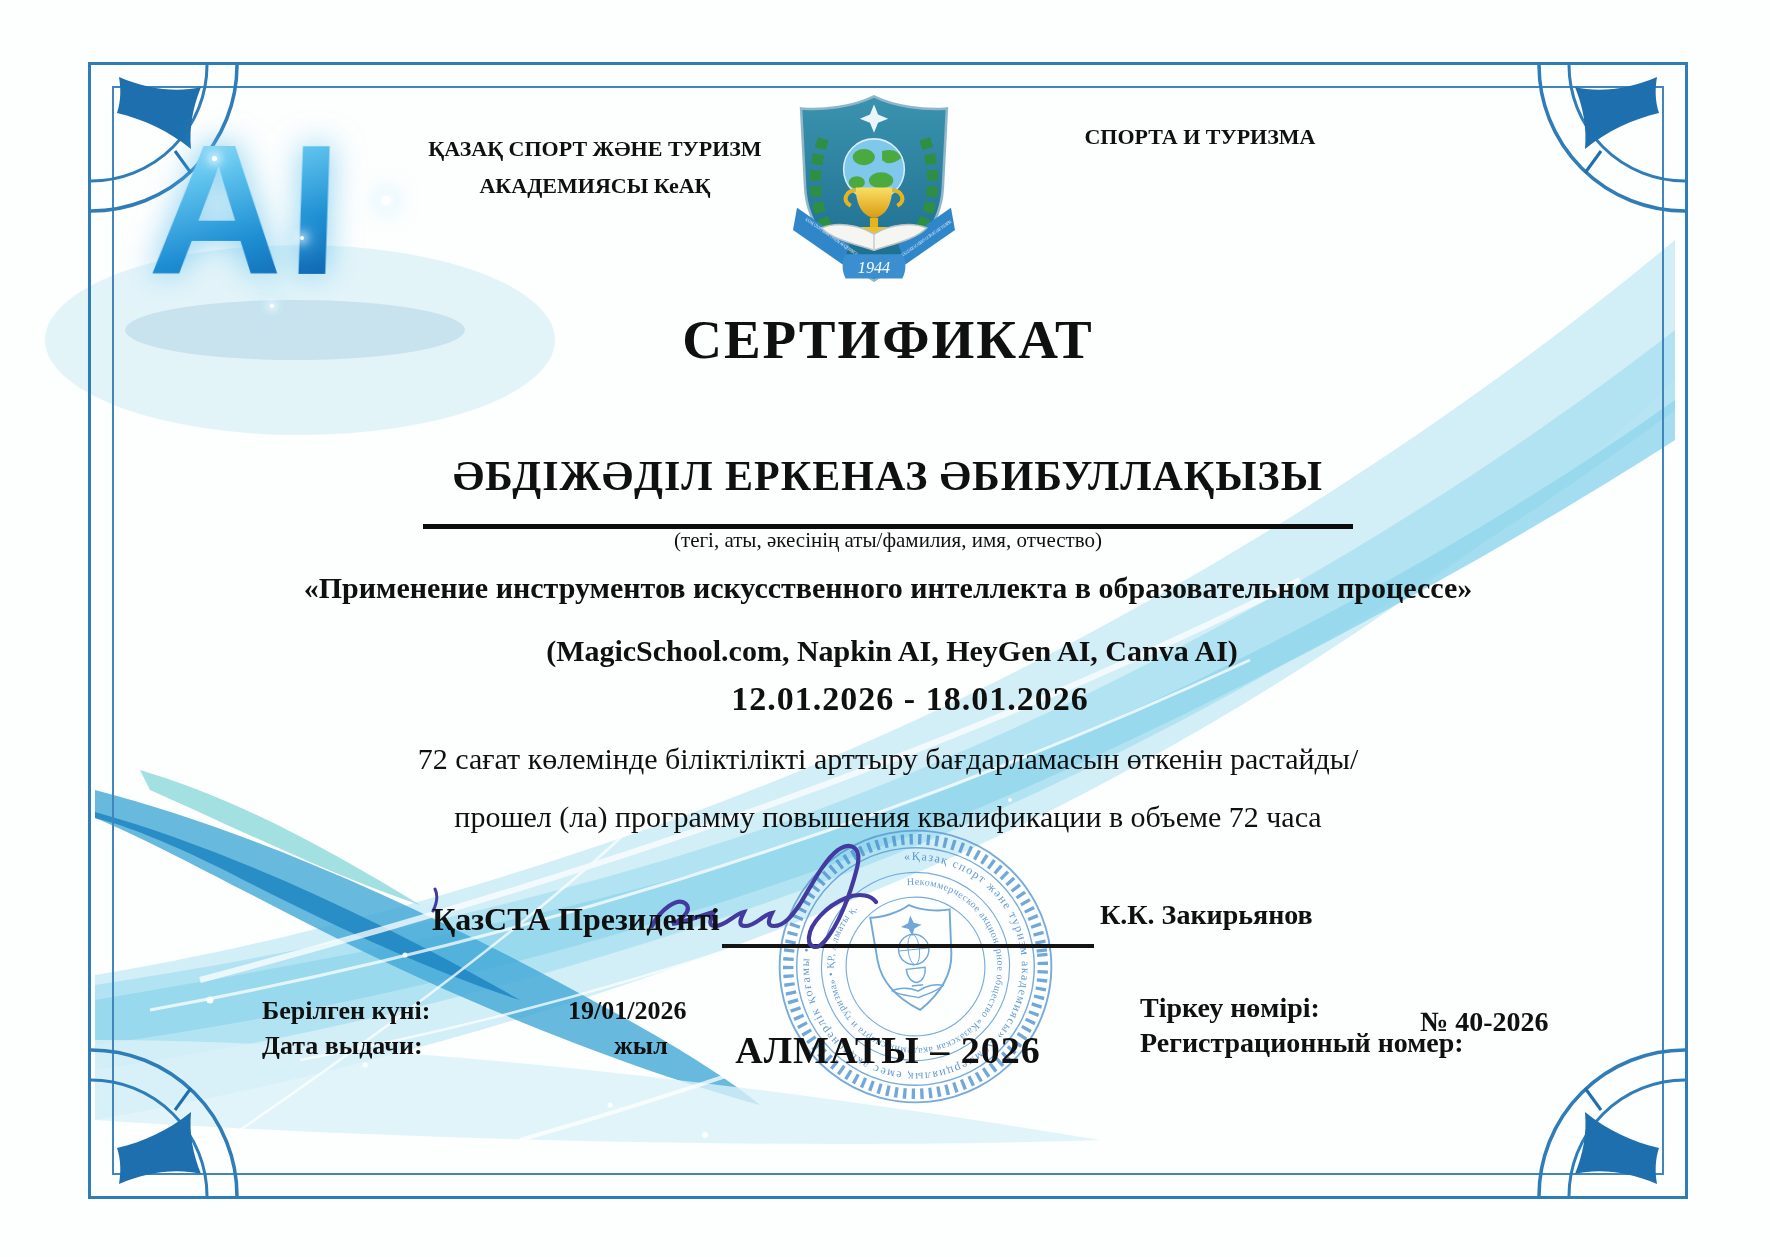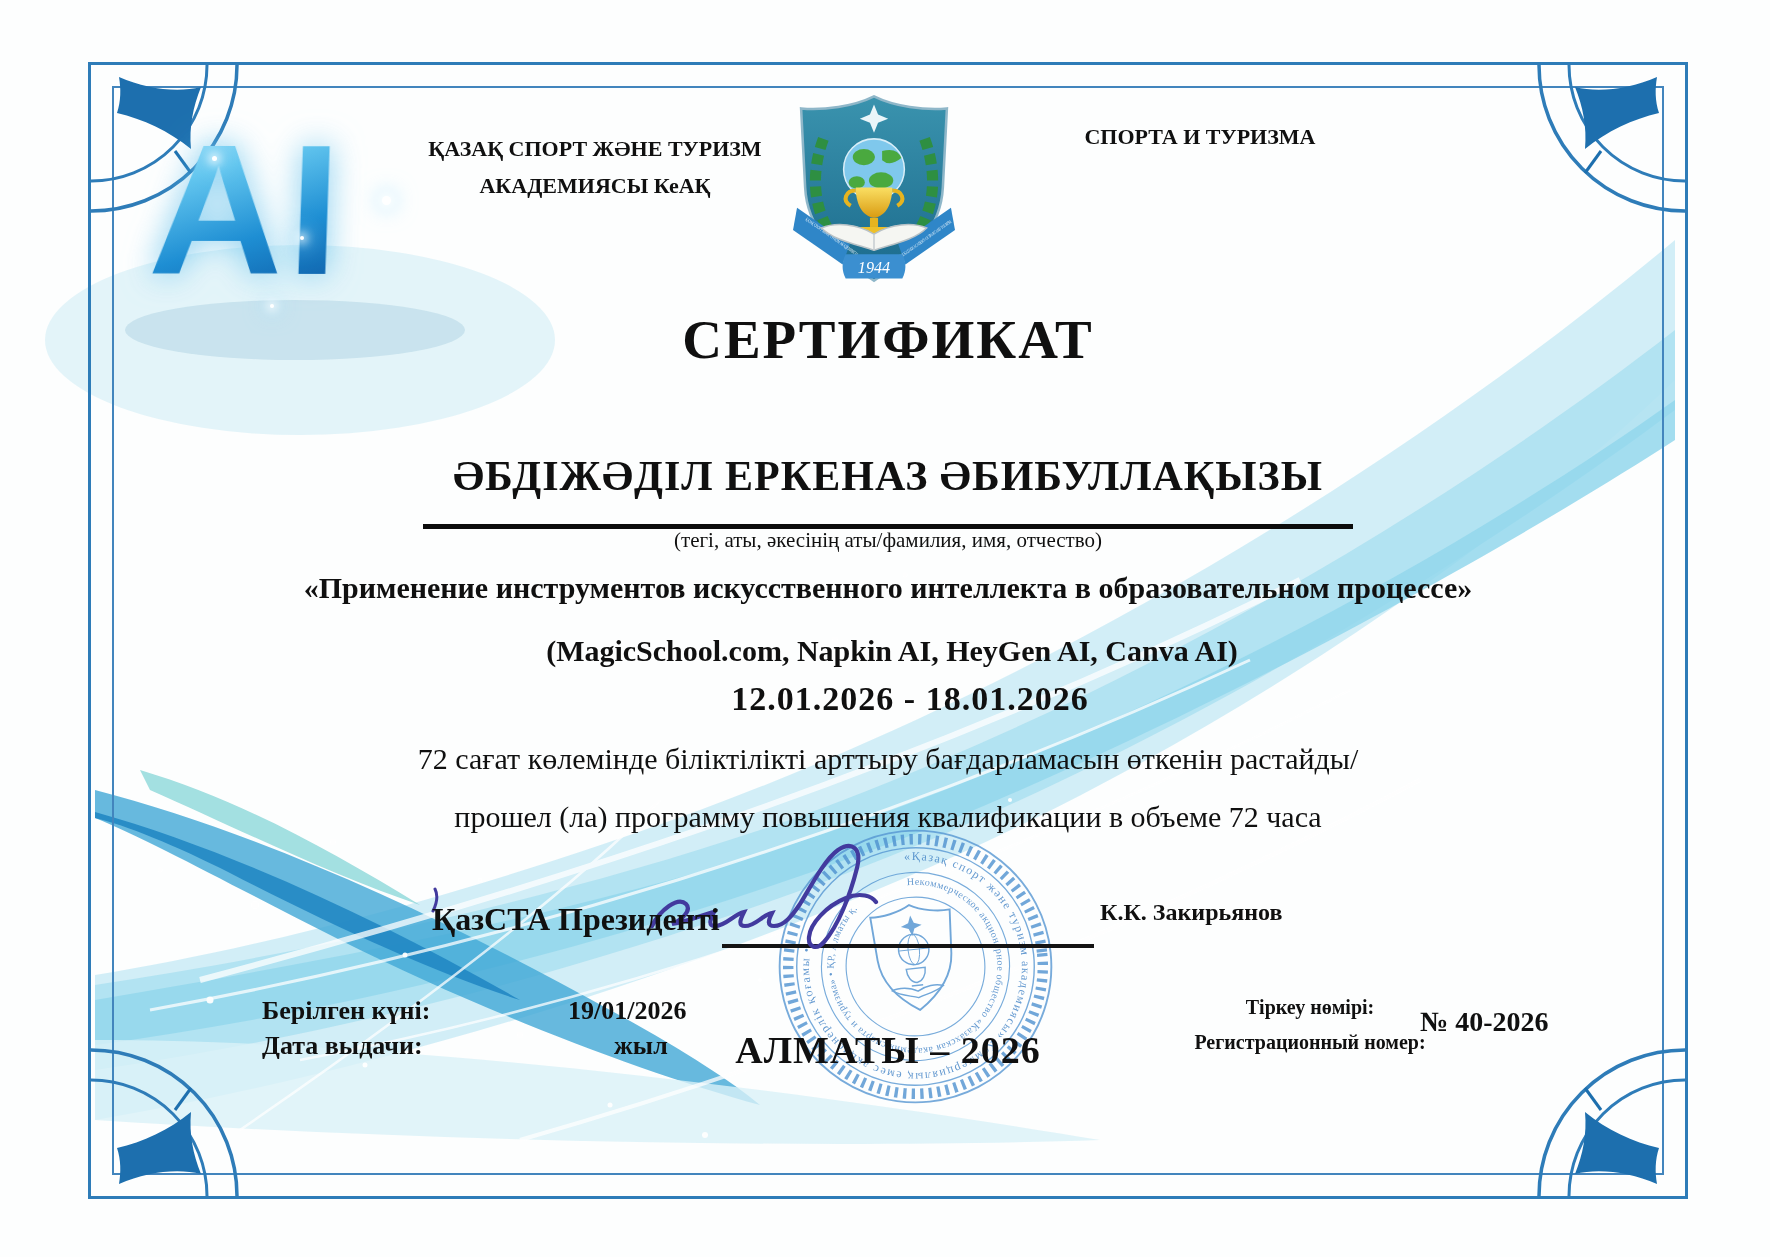--- a/index.html
+++ b/index.html
@@ -35,30 +35,30 @@
   .name{display:inline-block;font-weight:bold;font-size:42px;letter-spacing:1px;
         padding:0 30px 24px;border-bottom:5px solid #0c0c0c;}
   .caption{top:528px;font-size:21px;}
   .course-title{top:571px;font-weight:bold;font-size:30px;}
   .tools{top:634px;font-weight:bold;font-size:30px;margin-left:8px;}
   .dates{top:680px;font-weight:bold;font-size:34px;letter-spacing:1px;margin-left:44px;}
   .st-kk{top:742px;font-size:30px;}
   .st-ru{top:800px;font-size:30px;}
 
   .sig-role{left:432px;top:901px;font-weight:bold;font-size:32px;}
-  .sig-name{left:1100px;top:899px;font-weight:bold;font-size:24px;}
+  .sig-name{left:1100px;top:899px;font-weight:bold;font-size:28px;}
   .sig-line{left:722px;top:944px;width:372px;height:4px;background:#141414;z-index:4;}
   .stamp{left:773px;top:824px;width:285px;height:285px;z-index:3;opacity:.93;transform:rotate(-6deg);}
   .sig-svg{left:640px;top:838px;width:300px;height:130px;z-index:5;}
   .ink-mark{left:429px;top:887px;width:14px;height:28px;z-index:5;}
 
   .issue-labels{left:262px;top:993px;font-weight:bold;font-size:26px;line-height:35px;}
   .issue-values{left:568px;top:993px;font-weight:bold;font-size:26px;line-height:35px;}
   .issue-values .v2{padding-left:46px;}
-  .reg-labels{left:1140px;top:990px;width:340px;text-align:center;font-weight:bold;font-size:20px;line-height:35px;}
+  .reg-labels{left:1140px;top:990px;width:340px;text-align:left;font-weight:bold;font-size:28px;line-height:35px;}
   .reg-number{left:1420px;top:1006px;font-weight:bold;font-size:28px;}
   .city{top:1028px;font-weight:bold;font-size:38px;letter-spacing:1px;z-index:6;text-align:center;}
 
   .z2{z-index:2;} .z6{z-index:6;}
   svg text{font-family:"Liberation Serif","DejaVu Serif",serif;}
 </style>
 </head>
 <body>
 
 <div class="page">

